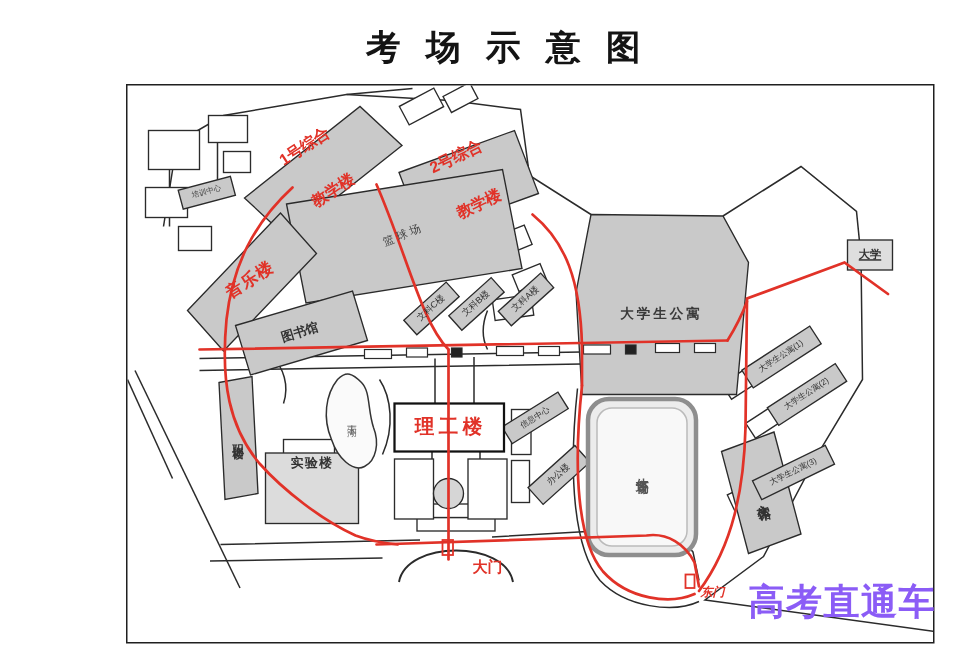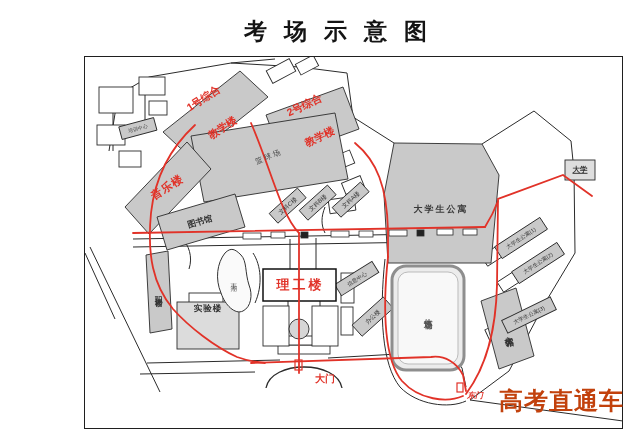--- a/index.html
+++ b/index.html
@@ -9,21 +9,21 @@
          font-family:"Liberation Serif",serif;font-weight:bold;font-size:23px;
          letter-spacing:17px;text-indent:17px;color:#141414;padding-left:14px;}
   .map{position:absolute;left:84px;top:56px;width:537px;height:371px;border:1.5px solid #1f1f1f;}
   .map svg{position:absolute;left:0;top:0;}
   .lbl{position:absolute;transform:translate(-50%,-50%) rotate(var(--r,0deg));
        color:#2e2e2e;white-space:pre;text-align:center;line-height:1.12;font-weight:bold;}
   .lbl.red{color:#e13228;}
   .plain{font-weight:normal;}
   .vert{writing-mode:vertical-rl;text-orientation:upright;letter-spacing:1px;}
   .watermark{position:absolute;left:499px;top:385px;font-size:24px;font-weight:bold;
-             color:#c2410c;letter-spacing:1px;text-align:center;}
+             color:#8b5cf6;letter-spacing:1px;text-align:center;}
 </style>
 </head>
 <body>
 
 <div class="page">
 
   <div class="title">考场示意图</div>
 
   <div class="map">
     <svg width="537" height="371" viewBox="0 0 537 371">

